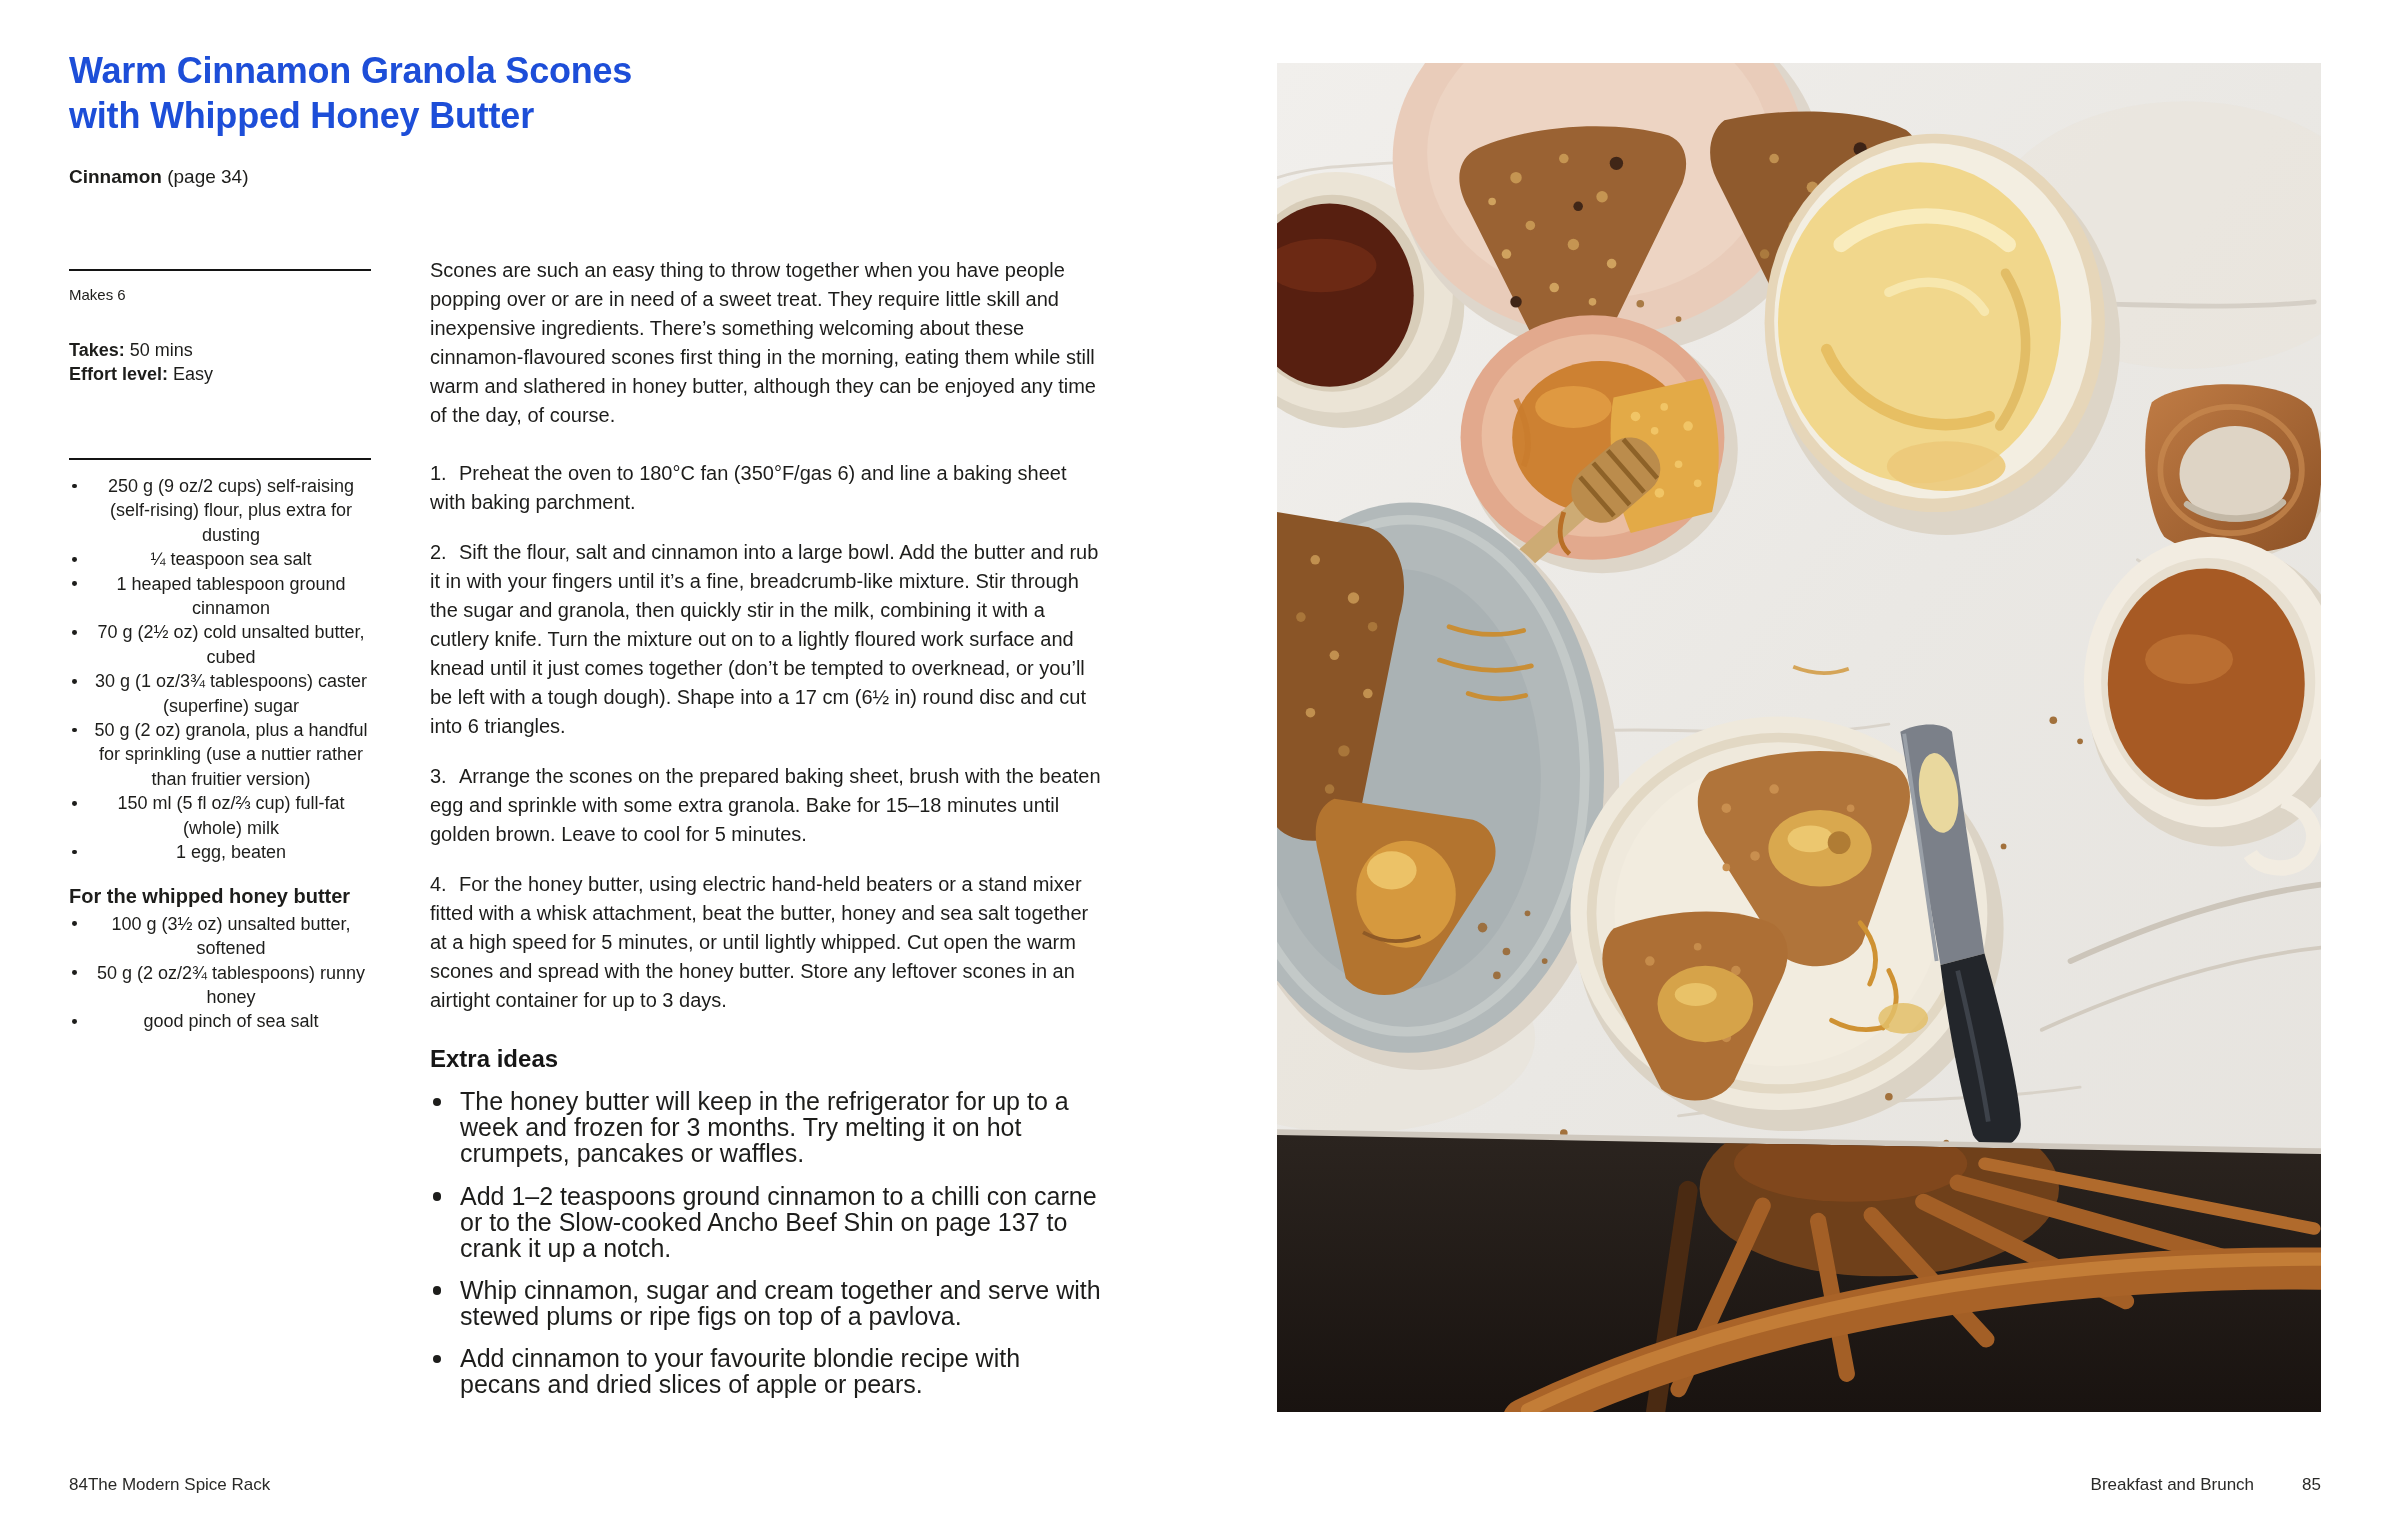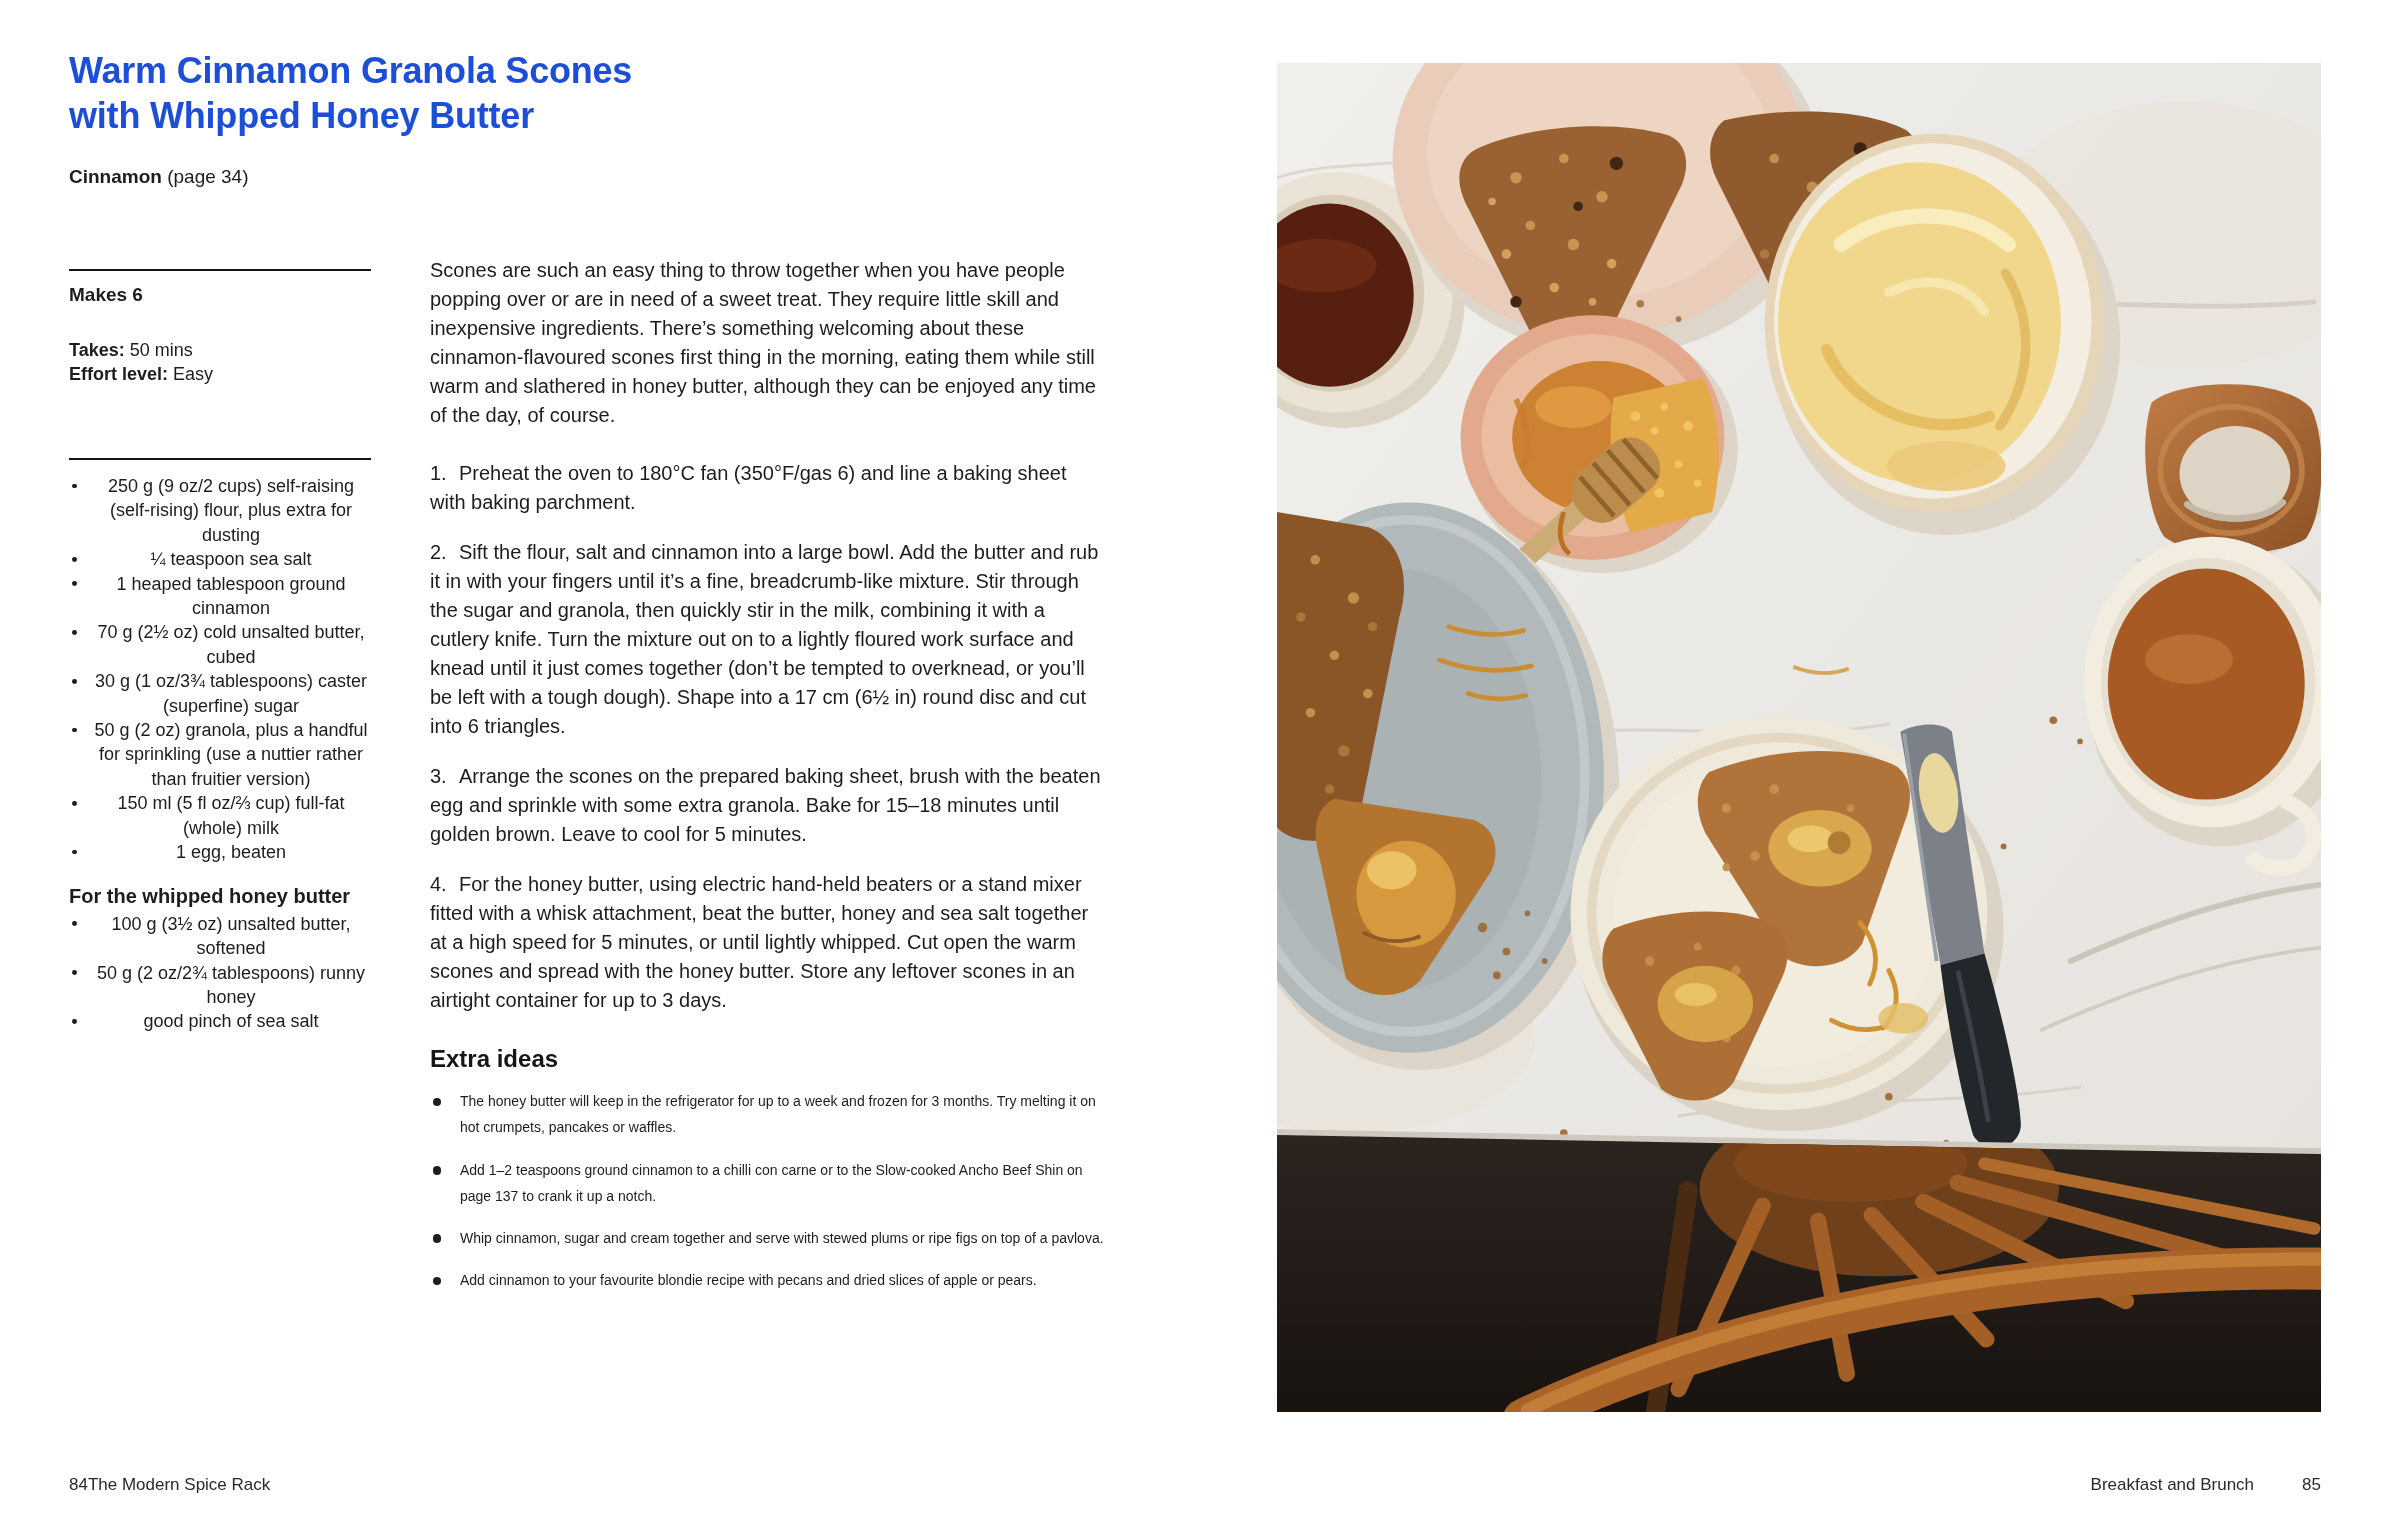--- a/index.html
+++ b/index.html
@@ -8,37 +8,37 @@
     font-family:"Liberation Sans",sans-serif;color:#1d1d1b;overflow:hidden;
     -webkit-font-smoothing:antialiased;
   }
   .title-block{position:absolute;left:69px;top:48px;width:669px;}
   .recipe-title{margin:0;font-size:36px;line-height:45px;font-weight:700;letter-spacing:-0.2px;color:#1d4ed8;}
   .spice-ref{margin:27px 0 0 0;font-size:19px;line-height:23px;}
   .spice-ref b{font-weight:700;}
 
   .sidebar{position:absolute;left:69px;top:269px;width:302px;font-size:18px;line-height:24.4px;}
   .rule{border:0;border-top:2.9px solid #141414;margin:0;}
-  .makes{font-weight:700;font-size:19px;margin:12.4px 0 0 0;}
+  .makes{font-weight:400;font-size:15px;margin:12.4px 0 0 0;}
   .meta{margin:30px 0 0 0;}
   .meta div{margin:0;}
   .meta b{font-weight:700;}
   .rule2{margin-top:71px;}
   ul.ing{list-style:none;margin:14.3px 0 0 0;padding:0;}
   ul.ing li{position:relative;padding-left:22px;margin:0;text-align:center;}
   ul.ing li::before{content:"";position:absolute;left:2.9px;top:9.6px;width:4.8px;height:4.8px;border-radius:50%;background:#1d1d1b;}
   .sub-head{font-weight:700;margin:20px 0 0 0;font-size:20px;}
   ul.ing.sub{margin-top:2.9px;}
 
   .method{position:absolute;left:430px;top:256px;width:677px;font-size:20px;line-height:29px;}
   .method p{margin:0 0 21px 0;}
   .method p.intro{margin-bottom:29px;}
   .step-num{display:inline-block;min-width:29px;}
   .extra-h{font-size:24px;line-height:29px;font-weight:700;margin:29px 0 0 0;color:#161616;}
-  ul.extra{list-style:none;margin:15.3px 0 0 0;padding:0;font-size:14px;line-height:26px;}
+  ul.extra{list-style:none;margin:15.3px 0 0 0;padding:0;font-size:25px;line-height:26px;}
   ul.extra li{position:relative;padding-left:30px;margin:0 0 16.3px 0;}
   ul.extra li::before{content:"";position:absolute;left:2.9px;top:9.6px;width:8.6px;height:8.6px;border-radius:50%;background:#1d1d1b;}
 
   figure.photo{position:absolute;left:1277px;top:63px;width:1044px;height:1349px;margin:0;overflow:hidden;}
   figure.photo svg{display:block;width:100%;height:100%;}
 
   .footer{position:absolute;top:1474px;font-size:17px;line-height:21px;color:#2a2a28;}
   .footer-left{left:69px;}
   .footer-left .book{}
   .footer-right{right:69px;text-align:right;}

